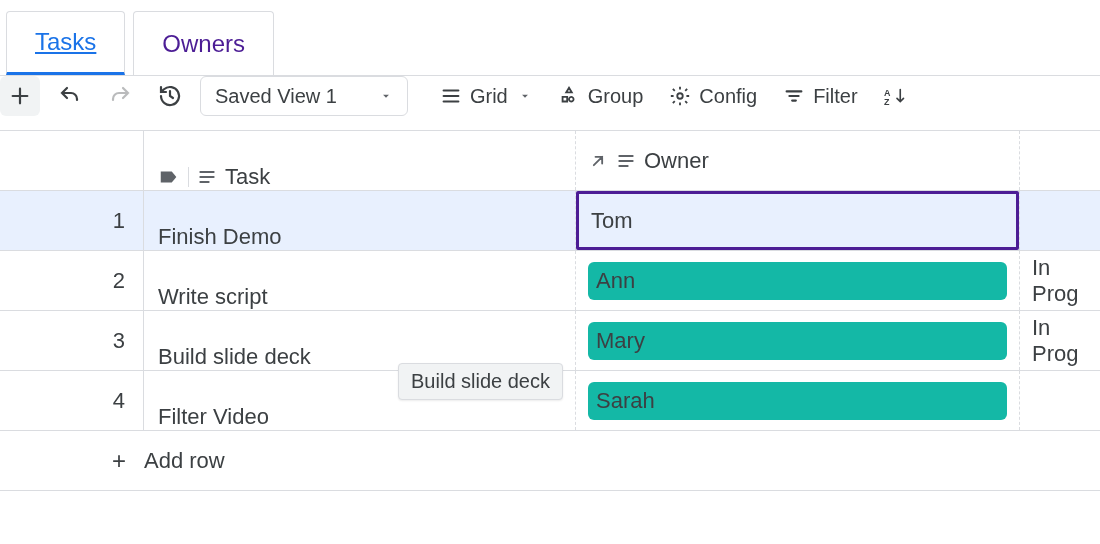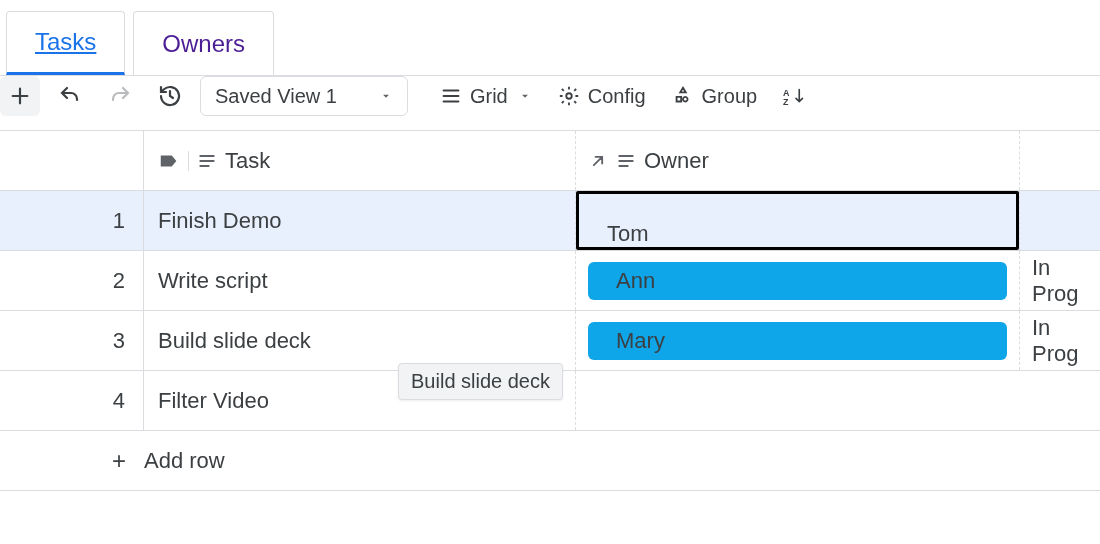--- a/index.html
+++ b/index.html
@@ -103,52 +103,52 @@
     width: 100%;
   }
   .header-row, .data-row, .add-row {
     display: flex;
     border-bottom: 1px solid #dadce0;
     min-height: 60px;
     align-items: stretch;
   }
   .header-row { height: 58px; background: #fff; }
   .col-rownum { width: 144px; display:flex; align-items:center; justify-content:flex-end; padding-right: 18px; font-size: 22px; color:#3c4043; border-right:1px solid #dadce0;}
-  .col-task { width: 432px; display:flex; align-items:center; padding:0 14px; font-size: 22px; border-right:1px dashed #dadce0; position:relative;}
+  .col-task { width: 432px; display:flex; align-items:flex-end; padding:0 14px; font-size: 22px; border-right:1px dashed #dadce0; position:relative;}
   .col-owner { width: 444px; display:flex; align-items:center; padding:0 12px; font-size: 22px; border-right:1px dashed #dadce0;}
   .col-status { flex:1; display:flex; align-items:center; padding:0 12px; font-size:22px; }
 
   .header-row .col-task,
   .header-row .col-owner,
   .header-row .col-status,
   .header-row .col-rownum {
     background:#fff;
     color:#3c4043;
     font-weight: 400;
   }
   .header-cell { display:flex; align-items:center; gap:8px; }
 
   .hdr-icons { display:flex; align-items:center; gap:6px; color:#5f6368;}
 
   .data-row.active { background:#e8f0fe; }
   .data-row.active .col-rownum { background:#e8f0fe; }
 
   .chip {
-    background:#0ea5e9;
+    background:#14b8a6;
     border-radius: 6px;
-    padding: 6px 28px;
+    padding: 6px 8px;
     width: 100%;
     font-size: 22px;
   }
   .owner-cell-selected {
-    border: 3px solid #000000;
+    border: 3px solid #4c1d95;
     border-radius: 2px;
     height: 100%;
-    display:flex; align-items:flex-end;
-    padding: 0 28px;
+    display:flex; align-items:center;
+    padding: 0 12px;
     width: 100%;
   }
 
   .tooltip {
     position:absolute;
     right: 12px;
     bottom: -30px;
     background:#f1f3f4;
     border:1px solid #dadce0;
     border-radius:4px;
@@ -227,36 +227,44 @@
     <span class="icon caret">
       <svg width="14" height="14" viewBox="0 0 24 24">
           <path fill="#5f6368" d="M7 10l5 5 5-5z"></path>
         </svg>
     </span>
   </div>
 
   <div class="tb-item">
     <span class="icon">
       <svg width="22" height="22" viewBox="0 0 24 24">
+          <path fill="none" stroke="#3c4043" stroke-width="2" d="M12 3l3 5H9zM5 13h5v5H5zM17 15.5a2.5 2.5 0 1 1 0-.01"></path>
+        </svg>
+    </span>
+    <span>Group</span>
+  </div>
+
+  <div class="tb-item">
+    <span class="icon">
+      <svg width="22" height="22" viewBox="0 0 24 24">
           <circle cx="12" cy="12" r="3" fill="none" stroke="#3c4043" stroke-width="2"></circle>
           <path fill="none" stroke="#3c4043" stroke-width="2" d="M12 2v3M12 19v3M4.2 4.2l2.1 2.1M17.7 17.7l2.1 2.1M2 12h3M19 12h3M4.2 19.8l2.1-2.1M17.7 6.3l2.1-2.1"></path>
         </svg>
     </span>
     <span>Config</span>
   </div>
 
   <div class="tb-item">
     <span class="icon">
       <svg width="22" height="22" viewBox="0 0 24 24">
-          <path fill="none" stroke="#3c4043" stroke-width="2" d="M12 3l3 5H9zM5 13h5v5H5zM17 15.5a2.5 2.5 0 1 1 0-.01"></path>
-        </svg>
-    </span>
-    <span>Group</span>
-  </div>
-
+          <path stroke="#3c4043" stroke-width="2.4" stroke-linecap="round" d="M4 7h16M7 12h10M10 17h4"></path>
+        </svg>
+    </span>
+    <span>Filter</span>
+  </div>
 
   <div class="tb-item" style="padding-right:0;">
     <span class="icon">
       <svg width="26" height="24" viewBox="0 0 32 24">
           <text x="0" y="12" font-size="11" fill="#3c4043" font-family="Arial" font-weight="600">A</text>
           <text x="0" y="23" font-size="11" fill="#3c4043" font-family="Arial" font-weight="600">Z</text>
           <path fill="none" stroke="#3c4043" stroke-width="2" stroke-linecap="round" d="M20 4v15M16 15l4 4 4-4"></path>
         </svg>
     </span>
   </div>
@@ -344,20 +352,23 @@
       </div>
   </div>
 
   <div class="data-row">
     <div class="col-rownum">
         <span>4</span>
       </div>
     <div class="col-task">
         <span>Filter Video</span>
       </div>
+    <div class="col-owner">
+      <div class="chip"><span>Sarah</span></div>
+    </div>
   </div>
 
   <div class="add-row">
     <div class="col-rownum" style="justify-content:flex-end; border-right:none; color:#3c4043;">
       <span style="font-size:24px;">+</span>
     </div>
     <div class="add-row-inner">
       <span>Add row</span>
     </div>
   </div>

